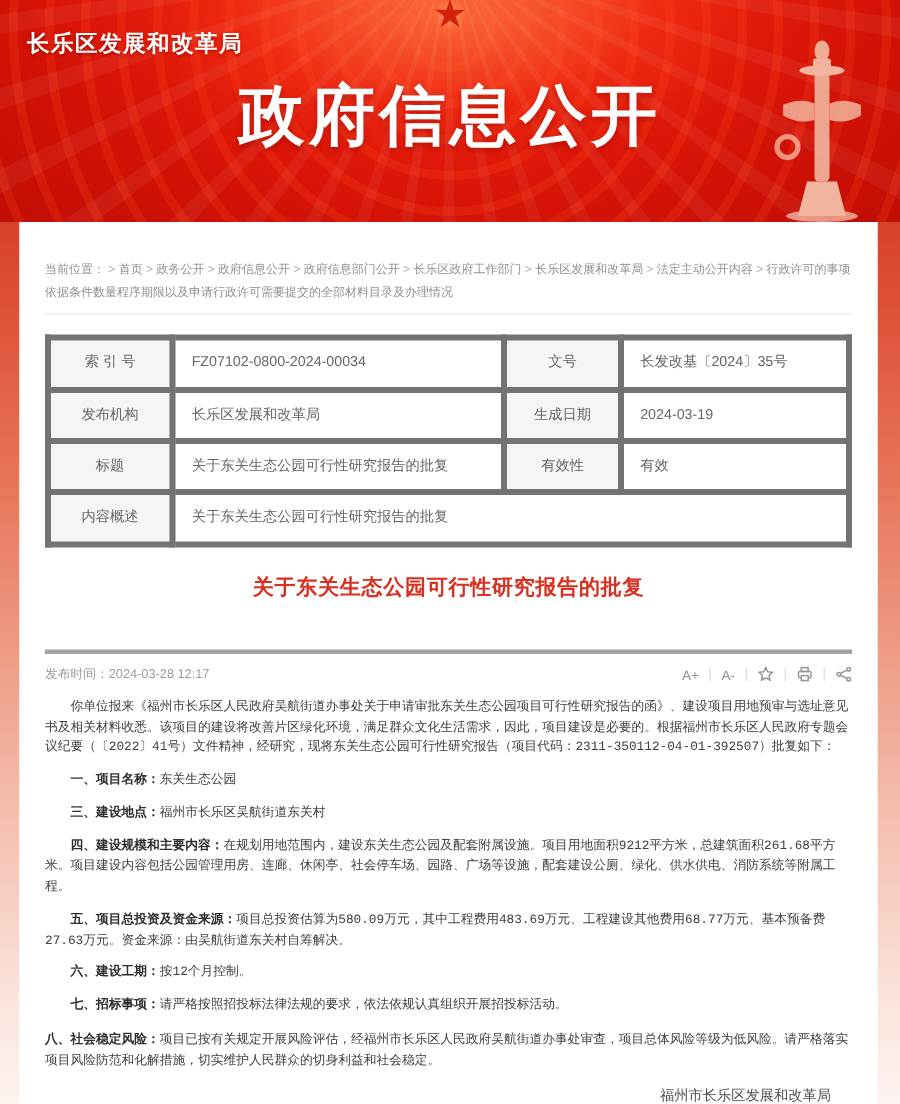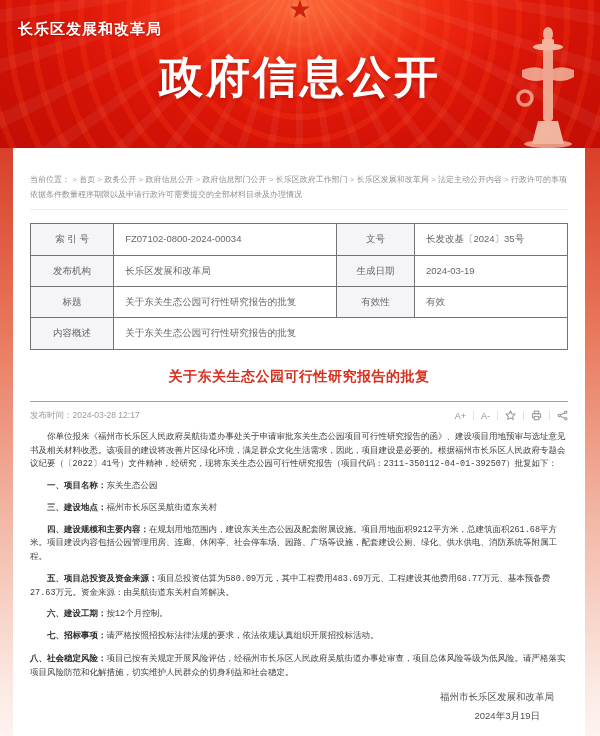--- a/index.html
+++ b/index.html
@@ -34,29 +34,29 @@
   .content { position:absolute; top:148px; left:13px; right:15px; bottom:0;
     background:#fff; padding:24px 17px 0; }
 
   .breadcrumb { font-size:8px; color:#909090; line-height:1.9; }
   .crumb { color:#909090; cursor:pointer; }
   .crumb:not(.last)::after { content:" > "; color:#aaa; }
   .bc-divider { border-bottom:1px solid #ececec; margin-top:7px; }
 
   
   table.meta { width:100%; border-collapse:collapse; margin-top:13px; }
-  table.meta td { border:1px solid #737373; font-size:9.5px; color:#666;
+  table.meta td { border:4px solid #737373; font-size:9.5px; color:#666;
     padding:9px 11px; line-height:1.3; }
   td.lab { background:#f5f5f8; text-align:center; color:#555; white-space:nowrap; }
   col.c1{width:15.5%} col.c2{width:41.5%} col.c3{width:14.5%} col.c4{width:28.5%}
 
   
   .art-title { margin-top:18px; text-align:center; font-size:14px; font-weight:bold;
     color:#d9301f; letter-spacing:.5px; }
-  .meta-row { margin-top:15px; border-top:1px solid #a3a3a3; padding-top:8px;
+  .meta-row { margin-top:32px; border-top:3px solid #a3a3a3; padding-top:8px;
     display:flex; justify-content:space-between; }
   .pub-time { font-size:8.5px; color:#9b9b9b; }
   .toolbar { display:flex; align-items:center; gap:7px; }
   .tb-btn { font-size:9px; color:#8f8f8f; cursor:pointer; display:flex; align-items:center; }
   .sep { width:1px; height:9px; background:#e1e1e1; }
   .tb-btn svg { display:block; }
 
   .body-text { margin-top:9px; font-size:8.5px; color:#414141; line-height:1.62; }
   .body-text p { margin:8px 0; }
   .body-text p.indent { text-indent:2em;font-family:Liberation Mono, monospace; }

